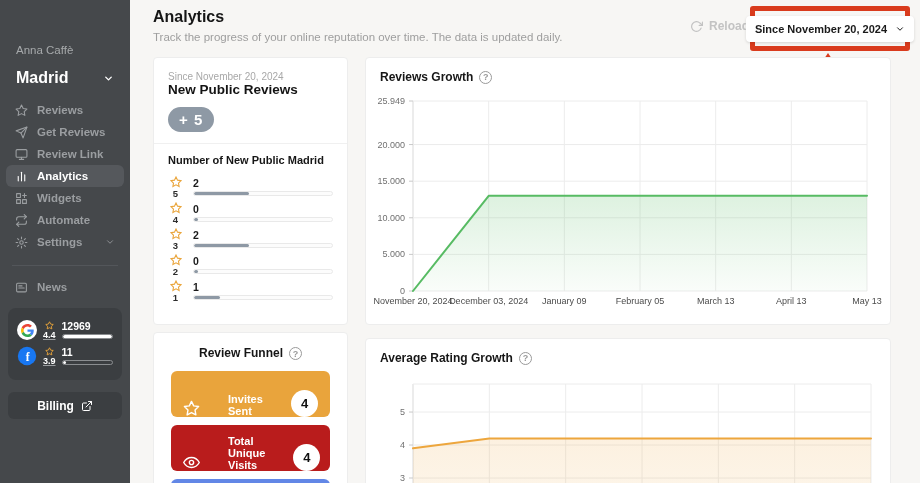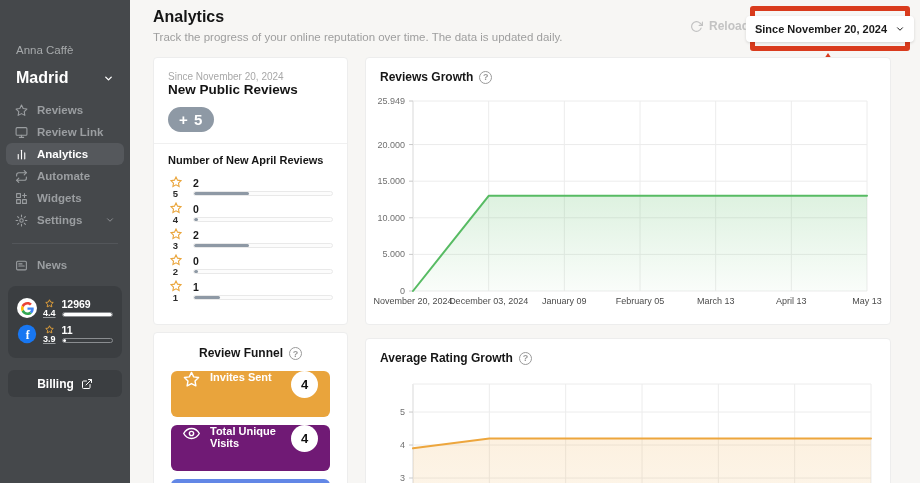--- a/index.html
+++ b/index.html
@@ -84,22 +84,22 @@
   .sr-star span { font-size:9.5px; font-weight:700; color:#2c2c2c; margin-top:1px; }
   .sr-right { flex:1; }
   .sr-val { font-size:10.5px; font-weight:800; color:#1a1a1a; line-height:1; }
   .sr-bar { margin-top:3px; height:5px; background:#fcfcfc; border:1px solid #e9e9e9; border-radius:3px;
             position:relative; overflow:hidden; }
   .sr-fill { position:absolute; left:0; top:0; bottom:0; background:#8e99a5; border-radius:3px; }
 
   
   .cf-title { padding:13px 0 11px; display:flex; justify-content:center; align-items:flex-end; gap:6px;
               font-size:12px; font-weight:800; color:#161616; }
-  .f-bar { margin:0 17px 8px; height:46px; border-radius:6px; display:flex; align-items:flex-start;
-           padding:0 12px; gap:10px; color:#fff; font-weight:700; font-size:11px; }
+  .f-bar { margin:0 17px 8px; height:46px; border-radius:6px; display:flex; align-items:flex-end;
+           padding:0 12px; gap:28px; color:#fff; font-weight:700; font-size:11px; }
   .f-bar svg { width:17px; height:17px; stroke:#fff; fill:none; stroke-width:2; stroke-linecap:round;
                stroke-linejoin:round; flex:none; }
   .f-badge { margin-left:auto; width:27px; height:27px; background:#fff; border-radius:50%; color:#111;
              font-weight:800; font-size:13px; display:flex; align-items:center; justify-content:center; flex:none; }
 
   
   .cg-title { position:absolute; left:14px; top:12px; display:flex; align-items:center; gap:6px;
               font-size:12px; font-weight:800; color:#161616; z-index:2; }
   svg.chart { position:absolute; left:0; top:0; }
 </style>
@@ -118,52 +118,59 @@
     </div>
     <nav id="nav">
         <div class="nav-item">
           <svg viewBox="0 0 24 24">
             <path d="M12 2l3.09 6.26L22 9.27l-5 4.87 1.18 6.88L12 17.77l-6.18 3.25L7 14.14 2 9.27l6.91-1.01L12 2z"></path>
           </svg>
           <span>Reviews</span>
         </div>
         <div class="nav-item">
           <svg viewBox="0 0 24 24">
+            <line x1="22" y1="2" x2="11" y2="13"></line>
+            <path d="M22 2l-7 20-4-9-9-4 20-7z"></path>
+          </svg>
+          <span>Get Reviews</span>
+        </div>
+        <div class="nav-item">
+          <svg viewBox="0 0 24 24">
             <rect x="2" y="3" width="20" height="14" rx="2"></rect>
             <line x1="8" y1="21" x2="16" y2="21"></line>
             <line x1="12" y1="17" x2="12" y2="21"></line>
           </svg>
           <span>Review Link</span>
         </div>
         <div class="nav-item active">
           <svg viewBox="0 0 24 24" stroke-width="3">
             <line x1="6" y1="20" x2="6" y2="12"></line>
             <line x1="12" y1="20" x2="12" y2="4"></line>
             <line x1="18" y1="20" x2="18" y2="9"></line>
           </svg>
           <span>Analytics</span>
         </div>
         <div class="nav-item">
           <svg viewBox="0 0 24 24">
-            <polyline points="17 1 21 5 17 9"></polyline>
-            <path d="M3 11V9a4 4 0 014-4h14"></path>
-            <polyline points="7 23 3 19 7 15"></polyline>
-            <path d="M21 13v2a4 4 0 01-4 4H3"></path>
-          </svg>
-          <span>Automate</span>
-        </div>
-        <div class="nav-item">
-          <svg viewBox="0 0 24 24">
             <rect x="3" y="3" width="7" height="7"></rect>
             <rect x="3" y="14" width="7" height="7"></rect>
             <rect x="14" y="14" width="7" height="7"></rect>
             <line x1="17.5" y1="3" x2="17.5" y2="10"></line>
             <line x1="14" y1="6.5" x2="21" y2="6.5"></line>
           </svg>
           <span>Widgets</span>
+        </div>
+        <div class="nav-item">
+          <svg viewBox="0 0 24 24">
+            <polyline points="17 1 21 5 17 9"></polyline>
+            <path d="M3 11V9a4 4 0 014-4h14"></path>
+            <polyline points="7 23 3 19 7 15"></polyline>
+            <path d="M21 13v2a4 4 0 01-4 4H3"></path>
+          </svg>
+          <span>Automate</span>
         </div>
         <div class="nav-item">
           <svg viewBox="0 0 24 24">
             <circle cx="12" cy="12" r="3.2"></circle>
             <path d="M12 2v3M12 19v3M2 12h3M19 12h3M4.9 4.9l2.1 2.1M17 17l2.1 2.1M19.1 4.9L17 7M7 17l-2.1 2.1"></path>
           </svg>
           <span>Settings</span>
           <svg viewBox="0 0 24 24" class="chev-right">
             <polyline points="6 9 12 15 18 9"></polyline>
           </svg>
@@ -256,21 +263,21 @@
     <div class="annot-line"></div>
     <div class="annot-text">Set a Timeframe</div>
 
     <section class="card card-new">
       <div class="cn-head">
         <div class="cn-tf">Since November 20, 2024</div>
         <div class="cn-title">New Public Reviews</div>
         <div class="cn-delta">+ 5</div>
       </div>
       <div class="cn-break">
-        <div class="cn-break-title">Number of New April Reviews</div>
+        <div class="cn-break-title">Number of New Public Madrid</div>
         <div id="star-rows">
             <div class="star-row">
               <div class="sr-star">
                 <svg viewBox="0 0 24 24">
                   <path d="M12 2l3.09 6.26L22 9.27l-5 4.87 1.18 6.88L12 17.77l-6.18 3.25L7 14.14 2 9.27l6.91-1.01L12 2z"></path>
                 </svg>
                 <span>5</span>
               </div>
               <div class="sr-right">
                 <div class="sr-val">2</div>
@@ -345,21 +352,21 @@
         <span class="help">?</span>
       </div>
       <div id="funnel-bars">
           <div class="f-bar" style="background: rgb(233, 164, 60);">
             <svg viewBox="0 0 24 24">
               <path d="M12 2l3.09 6.26L22 9.27l-5 4.87 1.18 6.88L12 17.77l-6.18 3.25L7 14.14 2 9.27l6.91-1.01L12 2z"></path>
             </svg>
             <span>Invites Sent</span>
             <div class="f-badge">4</div>
           </div>
-          <div class="f-bar" style="background: #701a75;">
+          <div class="f-bar" style="background: #b91c1c;">
             <svg viewBox="0 0 24 24">
               <path d="M1 12s4-7 11-7 11 7 11 7-4 7-11 7-11-7-11-7z"></path>
               <circle cx="12" cy="12" r="3"></circle>
             </svg>
             <span>Total Unique Visits</span>
             <div class="f-badge">4</div>
           </div>
           <div class="f-bar" style="background: rgb(98, 135, 230);"></div>
         </div>
     </section>

